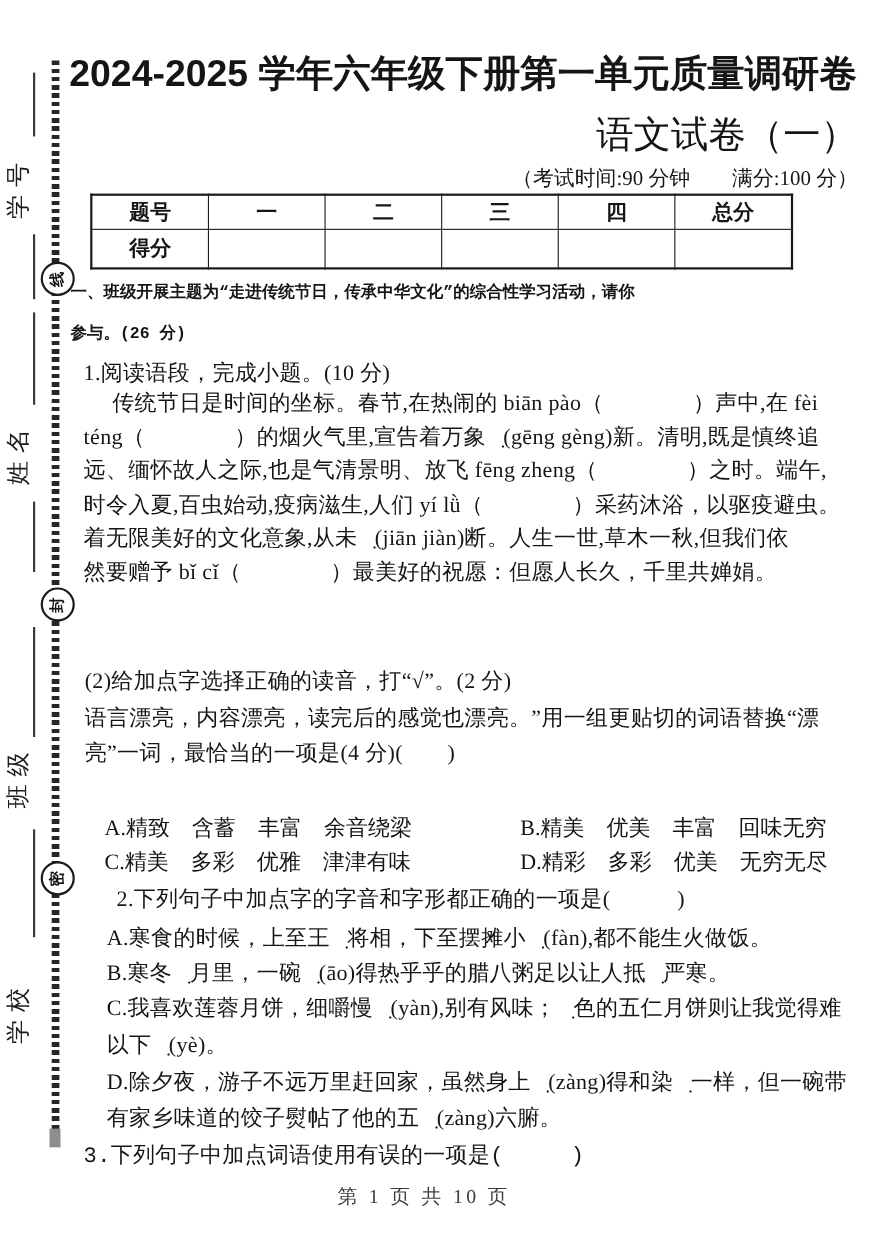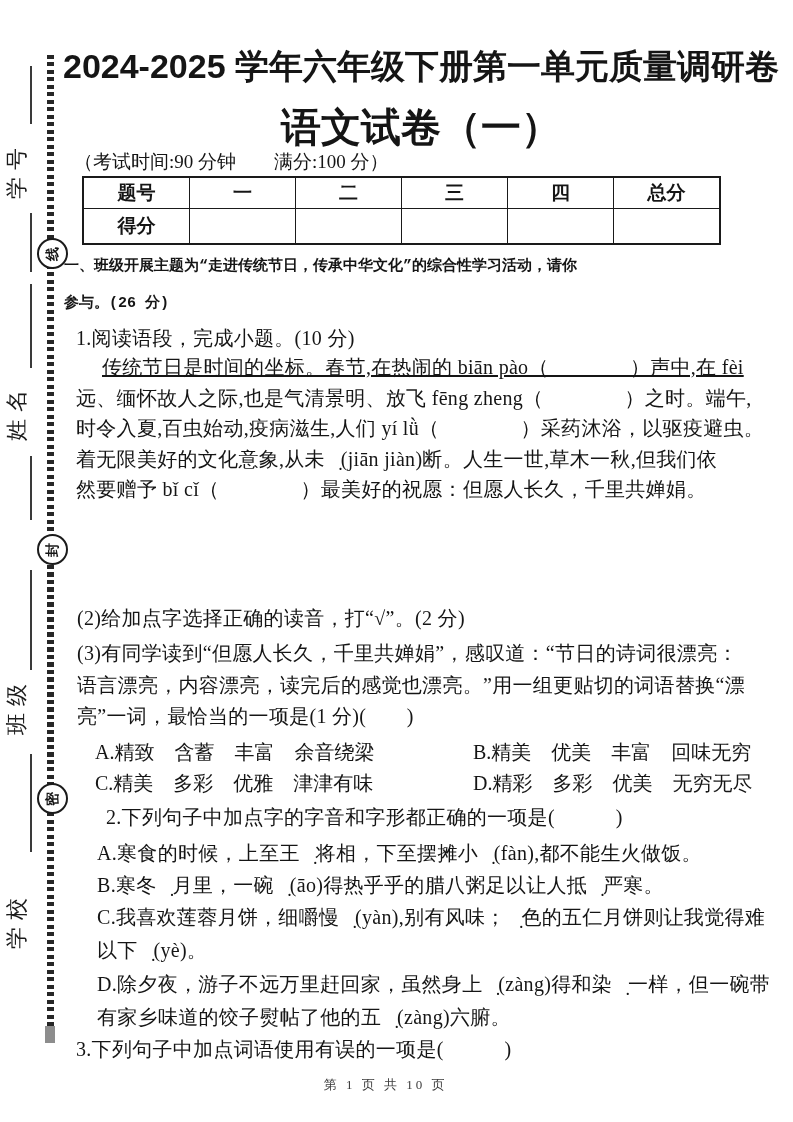--- a/index.html
+++ b/index.html
@@ -13,44 +13,44 @@
   .write-line{left:30px;width:2px;background:#3a3a3a;}
   .side-label{left:17px;transform:translate(-50%,-50%) rotate(-90deg);
     font-size:22px;letter-spacing:7px;white-space:nowrap;color:#1b1b1b;}
   .seal-circle{left:37px;width:27px;height:27px;border:2px solid #1b1b1b;border-radius:50%;
     display:flex;align-items:center;justify-content:center;background:#fff;}
   .seal-circle span{display:block;transform:rotate(-90deg);font-size:14px;font-weight:bold;line-height:1;}
   
   .content{left:62px;top:0;width:718px;height:852px;}
   .title1{left:0;top:44px;width:100%;text-align:center;font-family:"Liberation Sans","DejaVu Sans",sans-serif;
     font-weight:bold;font-size:34px;white-space:nowrap;}
-  .title2{left:0;top:100px;width:100%;text-align:center;font-family:"Liberation Sans","DejaVu Sans",sans-serif;
-    font-weight:bold;font-size:40px;}
-  .exam-info{left:12px;top:149px;width:100%;text-align:left;font-size:19px;}
+  .title2{left:0;top:100px;width:100%;text-align:right;font-family:"Liberation Sans","DejaVu Sans",sans-serif;
+    font-weight:normal;font-size:34px;}
+  .exam-info{left:0;top:149px;width:100%;text-align:right;font-size:19px;}
   table.score{position:absolute;left:20px;top:176px;border-collapse:collapse;table-layout:fixed;}
   table.score td{width:105px;border:1px solid #1a1a1a;text-align:center;font-size:19px;font-weight:bold;padding:0;}
   table.score tr.r1 td{height:30px;}
   table.score tr.r2 td{height:34px;}
   table.score{border:2px solid #1a1a1a;}
   .sec-head{left:2px;top:248px;font-family:Liberation Mono, monospace;
     font-weight:bold;font-size:15px;line-height:37px;white-space:nowrap;}
   .q-stem{font-size:20px;white-space:nowrap;letter-spacing:0.3px;}
   .q1-stem{left:14px;top:325px;}
   .passage{left:14px;top:352px;font-size:20px;line-height:30.6px;letter-spacing:0.3px;white-space:nowrap;}
-  .passage .first{text-indent:26px;text-decoration:underline;}
+  .passage .first{text-indent:26px;}
   .sub1{left:15px;top:572px;}
   .sub2{left:15px;top:605px;}
   .sub3{left:15px;top:638px;font-size:20px;line-height:31.6px;letter-spacing:0.3px;white-space:nowrap;}
   .optrow{left:0;width:100%;height:30px;}
   .optrow .optA{position:absolute;left:33px;font-size:20px;white-space:nowrap;}
   .optrow .optB{position:absolute;left:411px;font-size:20px;white-space:nowrap;}
   .q2-stem{left:12px;top:804px;margin-left:32px;}
   .q2opt{left:35px;font-size:20px;letter-spacing:0.3px;white-space:nowrap;line-height:32.6px;}
-  .q3-stem{left:14px;top:1036px;}
-  .footer{left:0;top:1076px;width:771px;text-align:center;font-size:13px;letter-spacing:3px;color:#3c3c3c;}
+  .q3-stem{left:14px;top:1036px;font-family:Liberation Mono, monospace;}
+  .footer{left:0;top:1076px;width:771px;text-align:center;font-size:18px;letter-spacing:3px;color:#3c3c3c;}
 </style>
 </head>
 <body>
 
 <div class="page">
 
   <div class="abs dash-line"></div>
   <div class="abs dash-tip"></div>
 
   <div class="abs write-line" style="top:66px;height:58px;"></div>
@@ -104,32 +104,32 @@
 
     <div class="abs sec-head">
       <div>一、班级开展主题为“走进传统节日，传承中华文化”的综合性学习活动，请你</div>
       <div>参与。(26 分)</div>
     </div>
 
     <div class="abs q-stem q1-stem">1.阅读语段，完成小题。(10 分)</div>
 
     <div class="abs passage">
       <div class="first">传统节日是时间的坐标。春节,在热闹的 biān pào（　　　　）声中,在 fèi</div>
+      <div>téng（　　　　）的烟火气里,宣告着万象更̣(gēng gèng)新。清明,既是慎终追</div>
       <div>远、缅怀故人之际,也是气清景明、放飞 fēng zheng（　　　　）之时。端午,</div>
       <div>时令入夏,百虫始动,疫病滋生,人们 yí lǜ（　　　　）采药沐浴，以驱疫避虫。</div>
       <div>着无限美好的文化意象,从未间̣(jiān jiàn)断。人生一世,草木一秋,但我们依</div>
       <div>然要赠予 bǐ cǐ（　　　　）最美好的祝愿：但愿人长久，千里共婵娟。</div>
     </div>
 
     <div class="abs q-stem sub2">(2)给加点字选择正确的读音，打“√”。(2 分)</div>
 
     <div class="abs sub3">
-      <div>(3)有同学读到“但愿人长久，千里共婵娟”，感叹道：“节日的诗词很漂亮：</div>
       <div>语言漂亮，内容漂亮，读完后的感觉也漂亮。”用一组更贴切的词语替换“漂</div>
-      <div>亮”一词，最恰当的一项是(1 分)(　　)</div>
+      <div>亮”一词，最恰当的一项是(4 分)(　　)</div>
     </div>
 
     <div class="abs optrow" style="top:739px;">
       <span class="optA">A.精致　含蓄　丰富　余音绕梁</span>
       <span class="optB">B.精美　优美　丰富　回味无穷</span>
     </div>
     <div class="abs optrow" style="top:770px;">
       <span class="optA">C.精美　多彩　优雅　津津有味</span>
       <span class="optB">D.精彩　多彩　优美　无穷无尽</span>
     </div>

